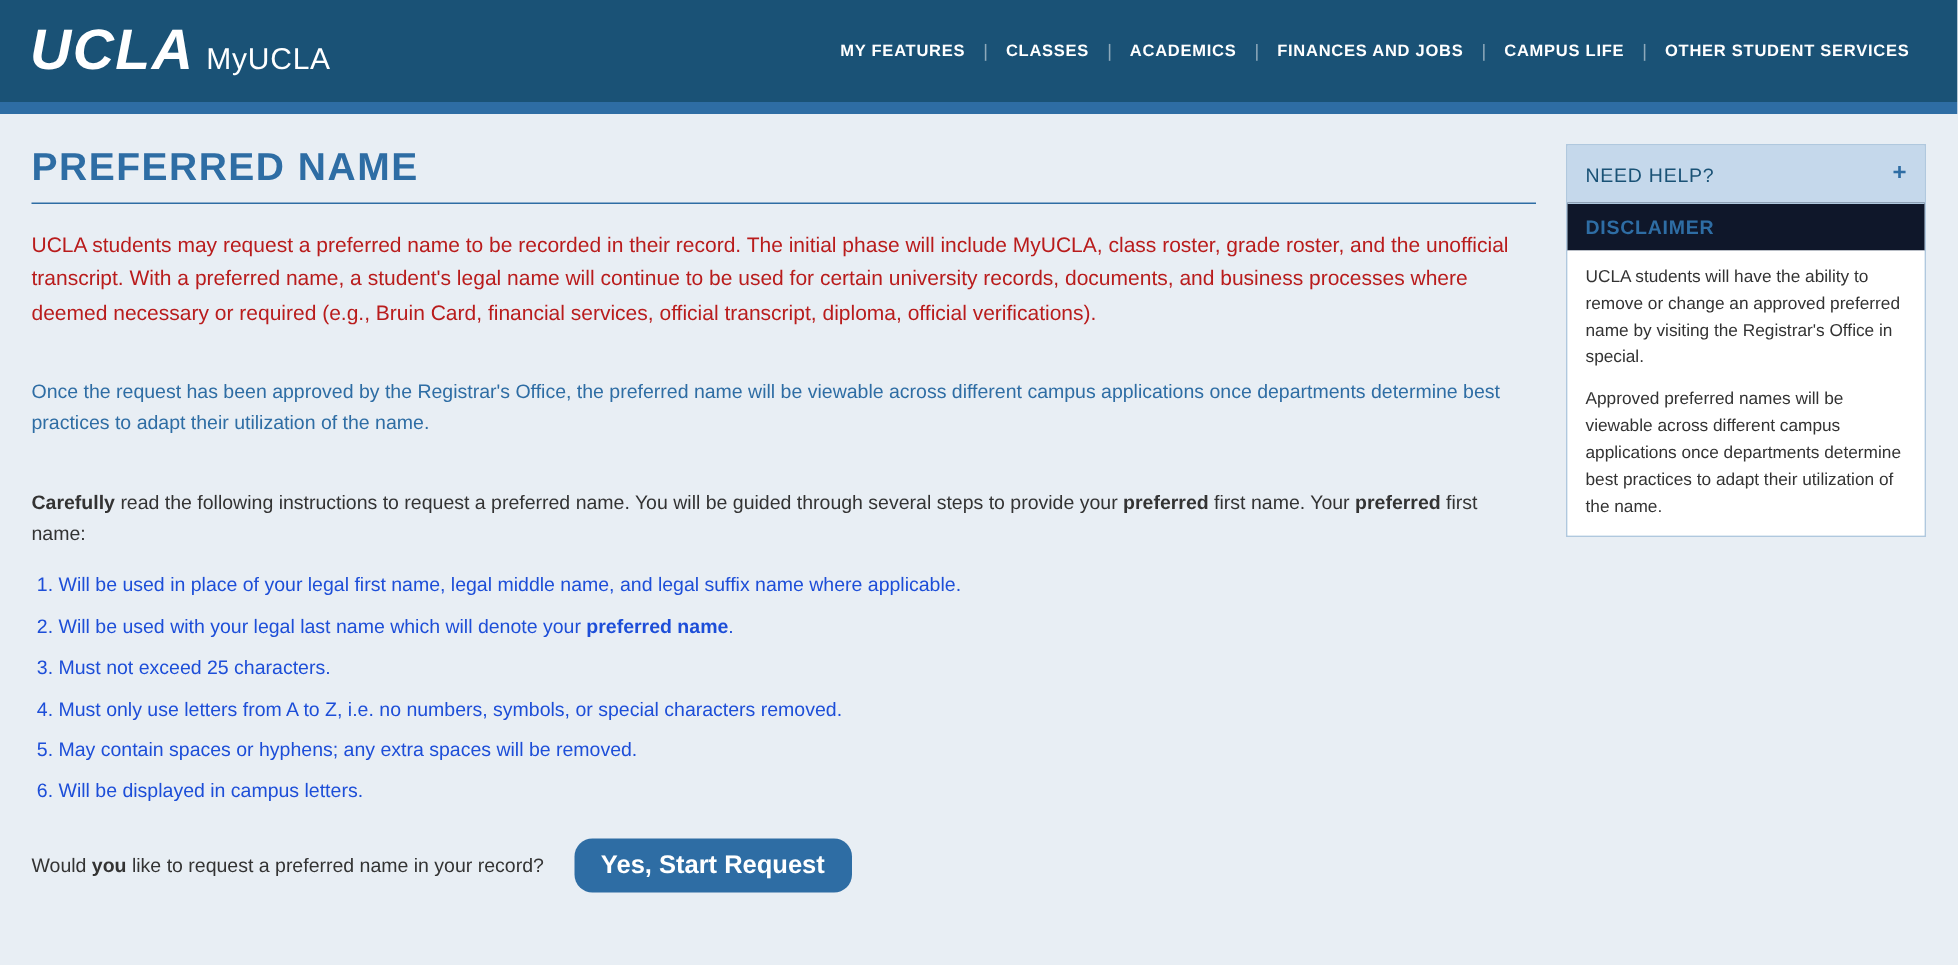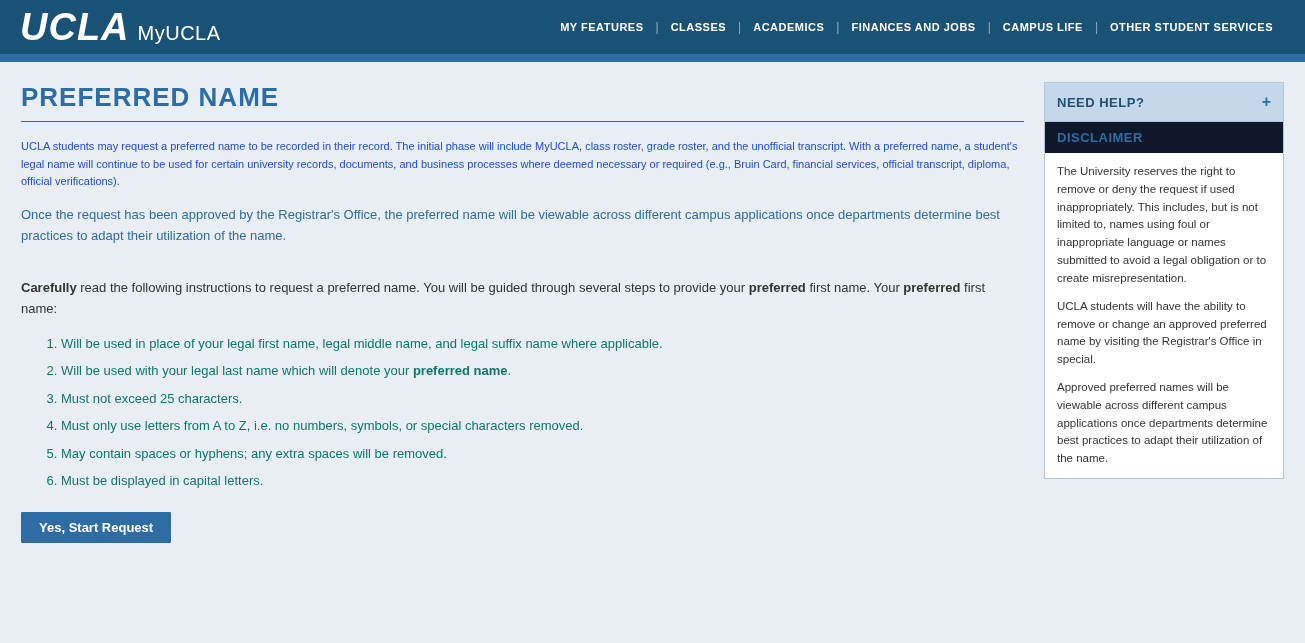--- a/index.html
+++ b/index.html
@@ -5,21 +5,21 @@
     * { margin: 0; padding: 0; box-sizing: border-box; }
     body { font-family: Arial, Helvetica, sans-serif; font-size: 13px; background: #e8eef4; min-width: 1305px; }
 
     
     #header {
       background: #1a5276;
       padding: 0 20px;
       display: flex;
       align-items: center;
       justify-content: space-between;
-      height: 54px;
+      height: 68px;
     }
     #logo-area {
       display: flex;
       align-items: baseline;
       gap: 8px;
     }
     #logo-ucla {
       color: white;
       font-size: 38px;
       font-weight: 900;
@@ -81,24 +81,24 @@
       text-transform: uppercase;
     }
 
     #title-divider {
       border: none;
       border-top: 1px solid #2e6da4;
       margin-bottom: 16px;
     }
 
     #intro-text {
-      color: #1d4ed8;
-      font-size: 11px;
+      color: #b91c1c;
+      font-size: 14px;
       line-height: 1.6;
-      margin-bottom: 14px;
+      margin-bottom: 32px;
     }
 
     #intro-text2 {
       color: #2e6da4;
       font-size: 13px;
       line-height: 1.6;
       margin-bottom: 32px;
     }
 
     #no-preferred-box {
@@ -114,22 +114,22 @@
       font-size: 13px;
       line-height: 1.6;
       margin-bottom: 12px;
     }
 
     #instructions-intro b {
       font-weight: bold;
     }
 
     #instructions-list {
-      margin-left: 40px;
-      color: #0f766e;
+      margin-left: 18px;
+      color: #1d4ed8;
       font-size: 13px;
       line-height: 1.8;
       margin-bottom: 20px;
     }
 
     #instructions-list li {
       margin-bottom: 4px;
     }
 
     #instructions-list li b {
@@ -148,25 +148,25 @@
       font-size: 13px;
     }
 
     #request-question b {
       font-weight: bold;
     }
 
     #yes-button {
       background: #2e6da4;
       color: white;
-      font-size: 13px;
+      font-size: 17px;
       font-weight: bold;
       padding: 8px 18px;
       border: none;
-      border-radius: 1px;
+      border-radius: 12px;
       cursor: pointer;
       white-space: nowrap;
     }
 
     
     #sidebar {
       width: 240px;
       flex-shrink: 0;
     }
 
@@ -181,21 +181,21 @@
       padding: 10px 12px;
       display: flex;
       align-items: center;
       justify-content: space-between;
       cursor: pointer;
     }
 
     #need-help-title {
       color: #1a5276;
       font-size: 13px;
-      font-weight: bold;
+      font-weight: normal;
       letter-spacing: 0.5px;
     }
 
     #need-help-icon {
       color: #2e6da4;
       font-size: 16px;
       font-weight: bold;
     }
 
     #disclaimer-header {
@@ -261,37 +261,37 @@
 
 
     <p id="instructions-intro"><b>Carefully</b> read the following instructions to request a preferred name. You will be guided through several steps to provide your <b>preferred</b> first name. Your <b>preferred</b> first name:</p>
 
     <ol id="instructions-list">
     <li>Will be used in place of your legal first name, legal middle name, and legal suffix name where applicable.</li>
         <li>Will be used with your legal last name which will denote your <b>preferred name</b>.</li>
         <li>Must not exceed 25 characters.</li>
         <li>Must only use letters from A to Z, i.e. no numbers, symbols, or special characters removed.</li>
         <li>May contain spaces or hyphens; any extra spaces will be removed.</li>
-        <li>Must be displayed in capital letters.</li>
+        <li>Will be displayed in campus letters.</li>
       </ol>
 
     <div id="request-row">
+      <span id="request-question">Would <b>you</b> like to request a preferred name in your record?</span>
       <button id="yes-button">Yes, Start Request</button>
     </div>
   </div>
 
   <div id="sidebar">
     <div id="need-help-box">
       <div id="need-help-header">
         <span id="need-help-title">NEED HELP?</span>
         <span id="need-help-icon">+</span>
       </div>
       <div id="disclaimer-header">
         <span id="disclaimer-title">DISCLAIMER</span>
       </div>
       <div id="disclaimer-text">
-      <p>The University reserves the right to remove or deny the request if used inappropriately. This includes, but is not limited to, names using foul or inappropriate language or names submitted to avoid a legal obligation or to create misrepresentation.</p>
           <p>UCLA students will have the ability to remove or change an approved preferred name by visiting the Registrar's Office in special.</p>
           <p>Approved preferred names will be viewable across different campus applications once departments determine best practices to adapt their utilization of the name.</p>
         </div>
     </div>
   </div>
 </div>
 
 </body></html>

